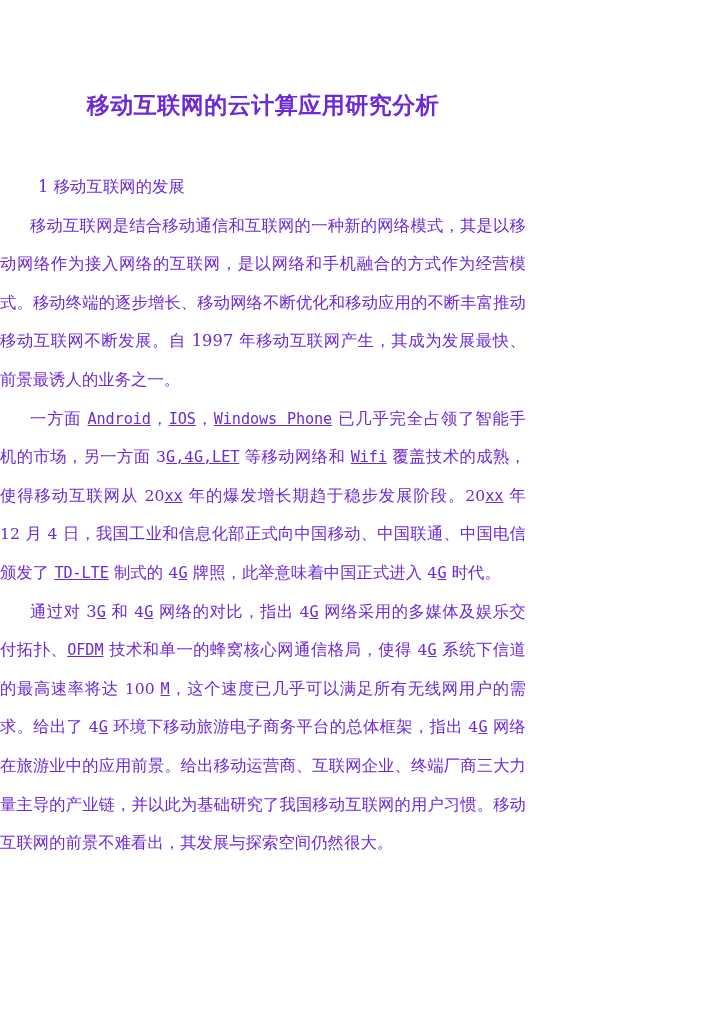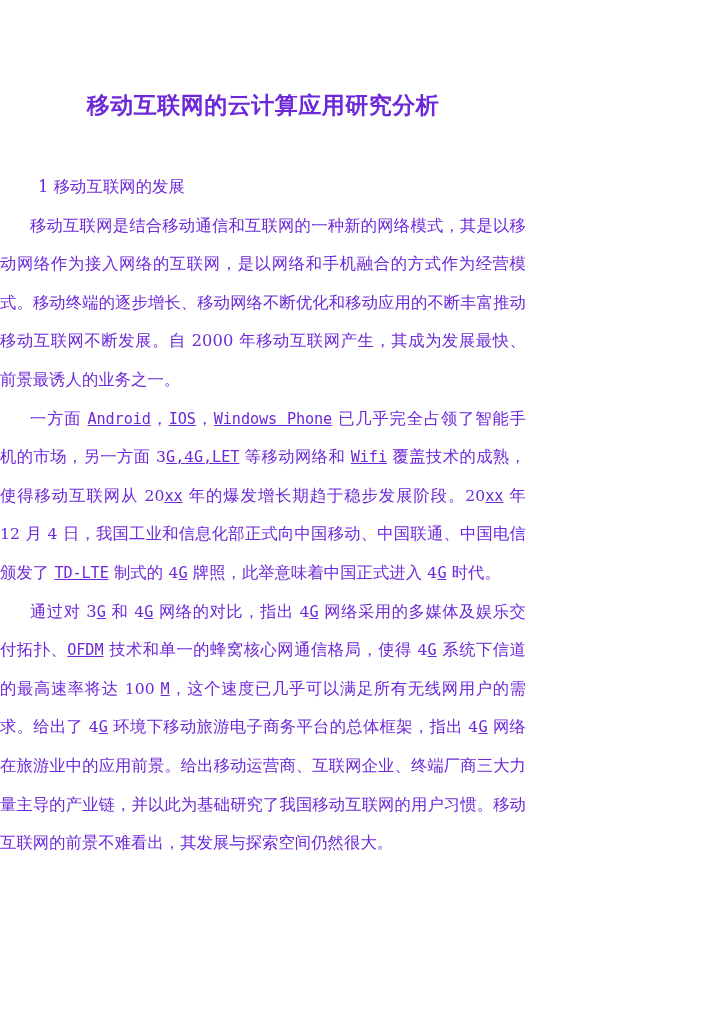--- a/index.html
+++ b/index.html
@@ -86,21 +86,21 @@
 <body>
 
 <div class="page">
 
   <h1 class="doc-title">移动互联网的云计算应用研究分析</h1>
 
   <div class="body-flow">
 
     <p class="block heading">1 移动互联网的发展</p>
 
-    <p class="block para">移动互联网是结合移动通信和互联网的一种新的网络模式，其是以移动网络作为接入网络的互联网，是以网络和手机融合的方式作为经营模式。移动终端的逐步增长、移动网络不断优化和移动应用的不断丰富推动移动互联网不断发展。自 2000 年移动互联网产生，其成为发展最快、前景最诱人的业务之一。</p>
+    <p class="block para">移动互联网是结合移动通信和互联网的一种新的网络模式，其是以移动网络作为接入网络的互联网，是以网络和手机融合的方式作为经营模式。移动终端的逐步增长、移动网络不断优化和移动应用的不断丰富推动移动互联网不断发展。自 1997 年移动互联网产生，其成为发展最快、前景最诱人的业务之一。</p>
 
 
     <p class="block para">一方面 <span class="lat">Android</span>，<span class="lat">IOS</span>，<span class="lat">Windows Phone</span> 已几乎完全占领了智能手机的市场，另一方面 <span class="num">3</span><span class="lat">G,<span class="num">4</span>G,LET</span> 等移动网络和 <span class="lat">Wifi</span> 覆盖技术的成熟，使得移动互联网从 <span class="num">20</span><span class="lat">xx</span> 年的爆发增长期趋于稳步发展阶段。<span class="num">20</span><span class="lat">xx</span> 年 <span class="num">12</span> 月 <span class="num">4</span> 日，我国工业和信息化部正式向中国移动、中国联通、中国电信颁发了 <span class="lat">TD-LTE</span> 制式的 <span class="num">4</span><span class="lat">G</span> 牌照，此举意味着中国正式进入 <span class="num">4</span><span class="lat">G</span> 时代。</p>
 
     <p class="block para">通过对 3<span class="lat">G</span> 和 <span class="num">4</span><span class="lat">G</span> 网络的对比，指出 <span class="num">4</span><span class="lat">G</span> 网络采用的多媒体及娱乐交付拓扑、<span class="lat">OFDM</span> 技术和单一的蜂窝核心网通信格局，使得 <span class="num">4</span><span class="lat">G</span> 系统下信道的最高速率将达 <span class="num">100</span> <span class="lat">M</span>，这个速度已几乎可以满足所有无线网用户的需求。给出了 <span class="num">4</span><span class="lat">G</span> 环境下移动旅游电子商务平台的总体框架，指出 <span class="num">4</span><span class="lat">G</span> 网络在旅游业中的应用前景。给出移动运营商、互联网企业、终端厂商三大力量主导的产业链，并以此为基础研究了我国移动互联网的用户习惯。移动互联网的前景不难看出，其发展与探索空间仍然很大。</p>
 
   </div>
 
 </div>
 

